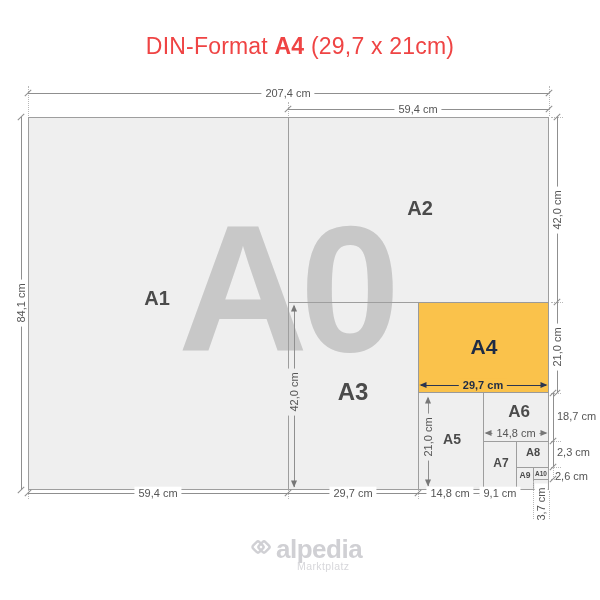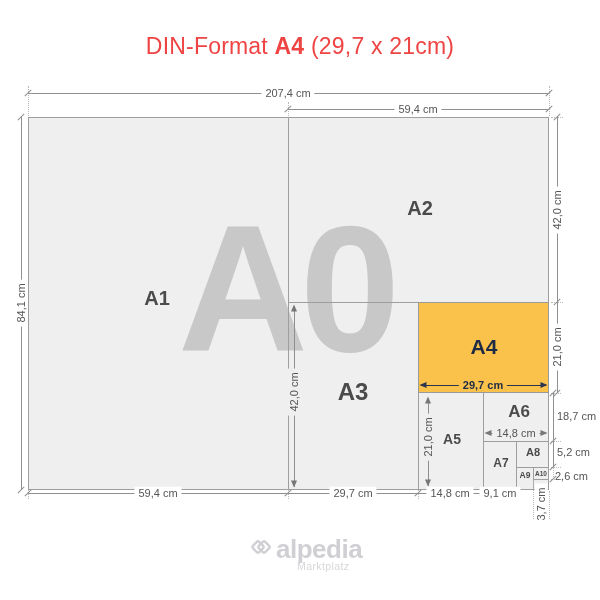--- a/index.html
+++ b/index.html
@@ -114,21 +114,21 @@
   <div class="tick" style="left:557px; top:393px;"></div>
   <div class="dim-label rot" style="left:557px; top:347px;">21,0 cm</div>
 
   <div class="gline-v" style="left:553px; top:393px; height:48px;"></div>
   <div class="tick" style="left:553px; top:393px;"></div>
   <div class="tick" style="left:553px; top:441px;"></div>
   <div class="dim-side" style="left:557px; top:410px;">18,7 cm</div>
 
   <div class="gline-v" style="left:553px; top:441px; height:26px;"></div>
   <div class="tick" style="left:553px; top:467px;"></div>
-  <div class="dim-side" style="left:557px; top:446px;">5,2 cm</div>
+  <div class="dim-side" style="left:557px; top:446px;">2,3 cm</div>
 
   <div class="dot-v" style="left:553px; top:467px; height:12px;"></div>
   <div class="tick" style="left:553px; top:479px;"></div>
   <div class="dim-side" style="left:555px; top:470px;">2,6 cm</div>
 
   <div class="gline-h" style="left:28px; top:493px; width:260px;"></div>
   <div class="tick" style="left:28px; top:493px;"></div>
   <div class="tick" style="left:288px; top:493px;"></div>
   <div class="dim-label" style="left:158px; top:493px;">59,4 cm</div>
 

